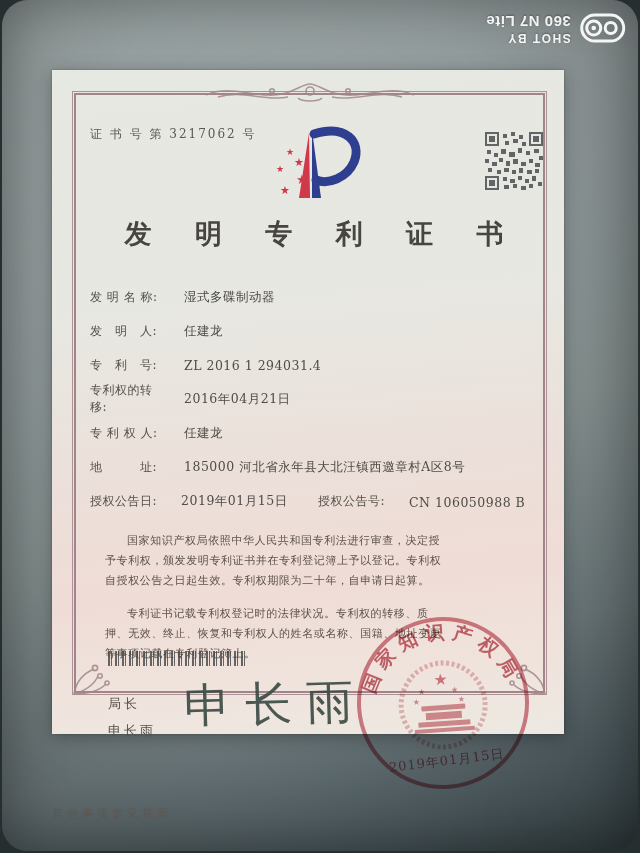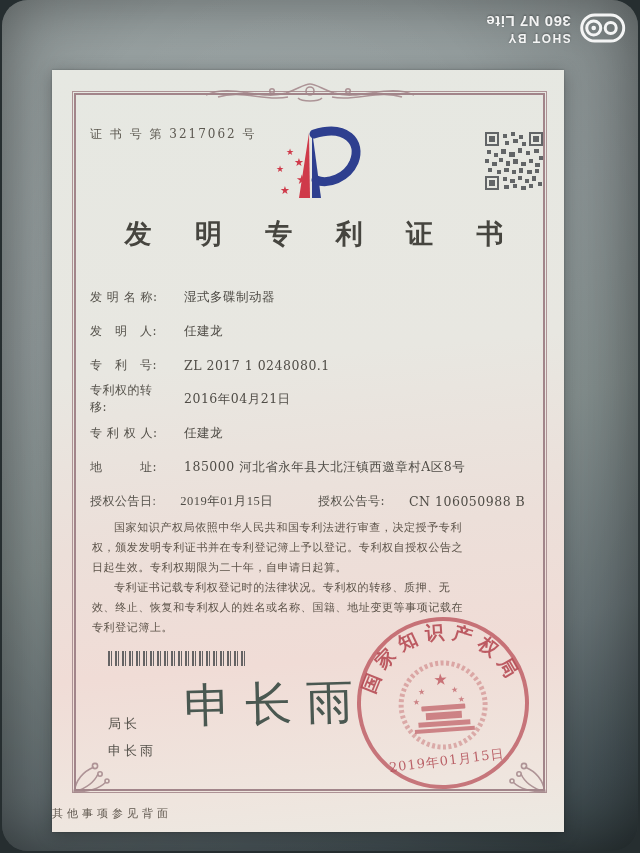--- a/index.html
+++ b/index.html
@@ -15,21 +15,21 @@
     background:linear-gradient(162deg,#9aa3a3 0%,#8f9899 34%,#85908f 55%,#6e7a7d 76%,#4c5a5f 92%,#394649 100%);
     box-shadow:inset 0 0 60px rgba(0,0,0,.38);
     overflow:hidden;
   }
   .sleeve::after{
     content:"";position:absolute;inset:0;pointer-events:none;
     background:radial-gradient(ellipse at 46% 40%,rgba(255,255,255,.10) 0%,rgba(0,0,0,0) 52%,rgba(0,0,0,.22) 100%);
   }
   
   .paper{
-    position:absolute;left:52px;top:70px;width:512px;height:762px;
+    position:absolute;left:52px;top:70px;width:512px;height:664px;
     background:linear-gradient(175deg,#e6e8e2 0%,#e8e7e1 38%,#ecdfd9 60%,#f0dcd6 76%,#efe5de 92%,#ece9e2 100%);
     box-shadow:0 3px 16px rgba(0,0,0,.30),0 0 2px rgba(0,0,0,.25);
   }
   .frame{position:absolute;left:20px;right:17px;top:21px;bottom:39px;border:1px solid #ad9295;}
   .frame-inner{position:absolute;inset:1px;border:2px solid #a2858a;}
   .ornament-top{position:absolute;left:50%;top:-14px;transform:translateX(-50%);}
   .ornament-bl{position:absolute;left:-3px;bottom:-4px;}
   .ornament-br{position:absolute;right:-3px;bottom:-4px;transform:scaleX(-1);}
   .cert-no{
     position:absolute;left:38px;top:56px;font-size:12px;color:#5c5850;letter-spacing:2px;
@@ -38,37 +38,37 @@
   .qr{position:absolute;left:433px;top:62px;width:58px;height:58px;opacity:.85;}
   .title{
     position:absolute;left:12px;right:0;top:146px;text-align:center;
     font-size:27px;font-weight:700;color:#46453f;letter-spacing:17px;text-indent:17px;
   }
   .fields{position:absolute;left:38px;right:30px;top:210px;}
   .frow{height:34px;display:flex;align-items:center;font-size:12px;color:#54514a;letter-spacing:.5px;}
   .frow .lab{width:70px;flex:0 0 auto;}
   .frow .val{margin-left:24px;font-size:12.5px;color:#4f4c46;}
   .grant{display:flex;}
-  .grant .g1{width:228px;display:flex;align-items:flex-start;font-family:Liberation Serif, serif;}
-  .grant .g2{display:flex;align-items:center;}
+  .grant .g1{width:228px;display:flex;align-items:flex-start;}
+  .grant .g2{display:flex;align-items:flex-end;}
   .grant .lab{width:auto;}
   .body-text{
     position:absolute;left:40px;width:372px;top:448px;
     font-size:11px;line-height:1.82;color:#5c5349;letter-spacing:.6px;
   }
-  .body-text p{margin:0;text-indent:2em;}
+  .body-text p{margin:13px;text-indent:2em;}
   .barcode{
     position:absolute;left:56px;top:581px;width:140px;height:15px;opacity:.78;
     background:repeating-linear-gradient(90deg,
       #3e4144 0,#3e4144 2px,transparent 2px,transparent 3px,
       #3e4144 3px,#3e4144 4px,transparent 4px,transparent 7px,
       #3e4144 7px,#3e4144 9px,transparent 9px,transparent 10px,
       #3e4144 10px,#3e4144 11px,transparent 11px,transparent 14px);
   }
-  .signer{position:absolute;left:56px;top:620px;font-size:13px;color:#55524b;letter-spacing:3px;line-height:2.1;margin-top:20px;}
+  .signer{position:absolute;left:56px;top:620px;font-size:13px;color:#55524b;letter-spacing:3px;line-height:2.1;}
   .signature{
     position:absolute;left:132px;top:602px;width:240px;
     font-size:47px;color:#3d4d46;letter-spacing:14px;
     transform:rotate(-1.5deg);opacity:.92;
   }
   .seal{position:absolute;left:301px;top:543px;width:180px;height:180px;transform:rotate(-4deg);mix-blend-mode:multiply;opacity:.88;}
   .page-num{position:absolute;left:0;right:0;top:701px;text-align:center;font-size:10px;color:#7c6b63;letter-spacing:2px;}
   .back-note{position:absolute;left:0;right:0;top:736px;font-size:11px;color:#5e564d;letter-spacing:4px;}
   
   .watermark{
@@ -190,21 +190,21 @@
     <div class="frow">
       <span class="lab">发 明 名 称:</span>
       <span class="val">湿式多碟制动器</span>
     </div>
     <div class="frow">
       <span class="lab">发　明　人:</span>
       <span class="val">任建龙</span>
     </div>
     <div class="frow">
       <span class="lab">专　利　号:</span>
-      <span class="val">ZL 2017 1 0248080.1</span>
+      <span class="val">ZL 2016 1 294031.4</span>
     </div>
     <div class="frow">
       <span class="lab">专利权的转移:</span>
       <span class="val">2016年04月21日</span>
     </div>
     <div class="frow">
       <span class="lab">专 利 权 人:</span>
       <span class="val">任建龙</span>
     </div>
     <div class="frow">

